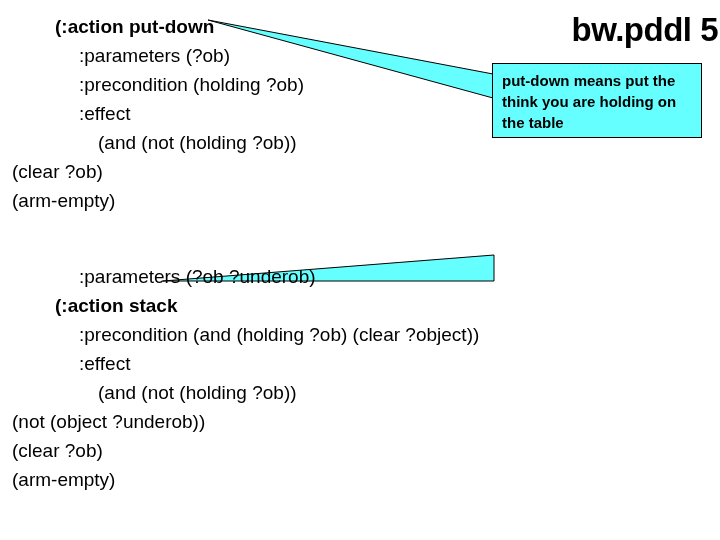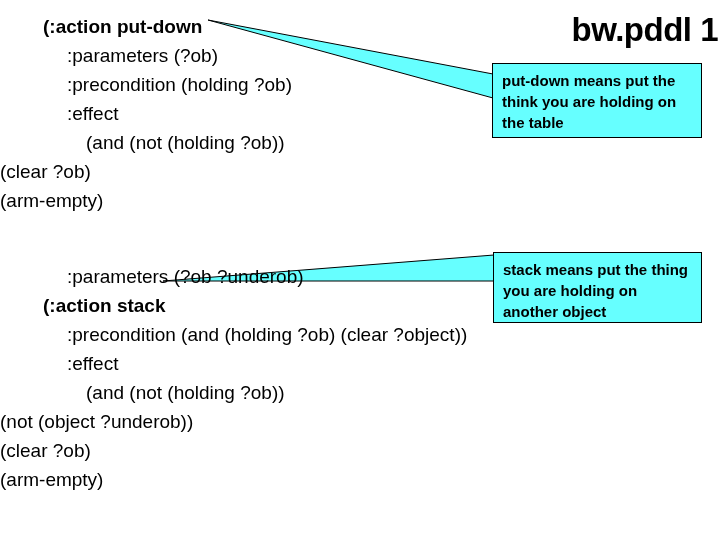--- a/index.html
+++ b/index.html
@@ -28,20 +28,21 @@
     letter-spacing: -0.5px;
     line-height: 38px;
     white-space: nowrap;
   }
 
   
   .code-block {
     position: absolute;
     color: #000000;
     font-family: "Liberation Sans", sans-serif;
+    margin-left: 12px;
   }
   #block-put-down { left: 0px; top: 12px; }
   #block-stack    { left: 0px; top: 262px; }
 
   .code-line {
     font-size: 19px;
     line-height: 29px;
     white-space: pre;
     color: #000000;
   }
@@ -84,21 +85,21 @@
     width: 720px;
     height: 540px;
     pointer-events: none;
   }
 </style>
 </head>
 <body>
 
 <div id="slide">
 
-  <div class="slide-title">bw.pddl 1</div>
+  <div class="slide-title">bw.pddl 5</div>
 
   <svg id="leaders" viewBox="0 0 720 540" xmlns="http://www.w3.org/2000/svg">
     <polygon points="208,20 493,74 493,98" fill="#66ffff" stroke="#000000" stroke-width="1"></polygon>
     <polygon points="163,281 494,255 494,281" fill="#66ffff" stroke="#000000" stroke-width="1"></polygon>
   </svg>
 
   <div class="code-block" id="block-put-down">
     <div class="code-line bold ind-0">(:action put-down</div>
     <div class="code-line ind-1">:parameters (?ob)</div>
     <div class="code-line ind-1">:precondition (holding ?ob)</div>
@@ -114,15 +115,14 @@
     <div class="code-line ind-1">:precondition (and (holding ?ob) (clear ?object))</div>
     <div class="code-line ind-1">:effect</div>
     <div class="code-line ind-2">(and (not (holding ?ob))</div>
     <div class="code-line ind-3">(not (object ?underob))</div>
     <div class="code-line ind-3">(clear ?ob)</div>
     <div class="code-line ind-3">(arm-empty)</div>
   </div>
 
   <div class="callout" id="callout-put-down">put-down means put the think you are holding on the table</div>
 
-  <div class="callout" id="callout-stack">stack means put the thing you are holding on another object</div>
 
 </div>
 
 </body></html>

